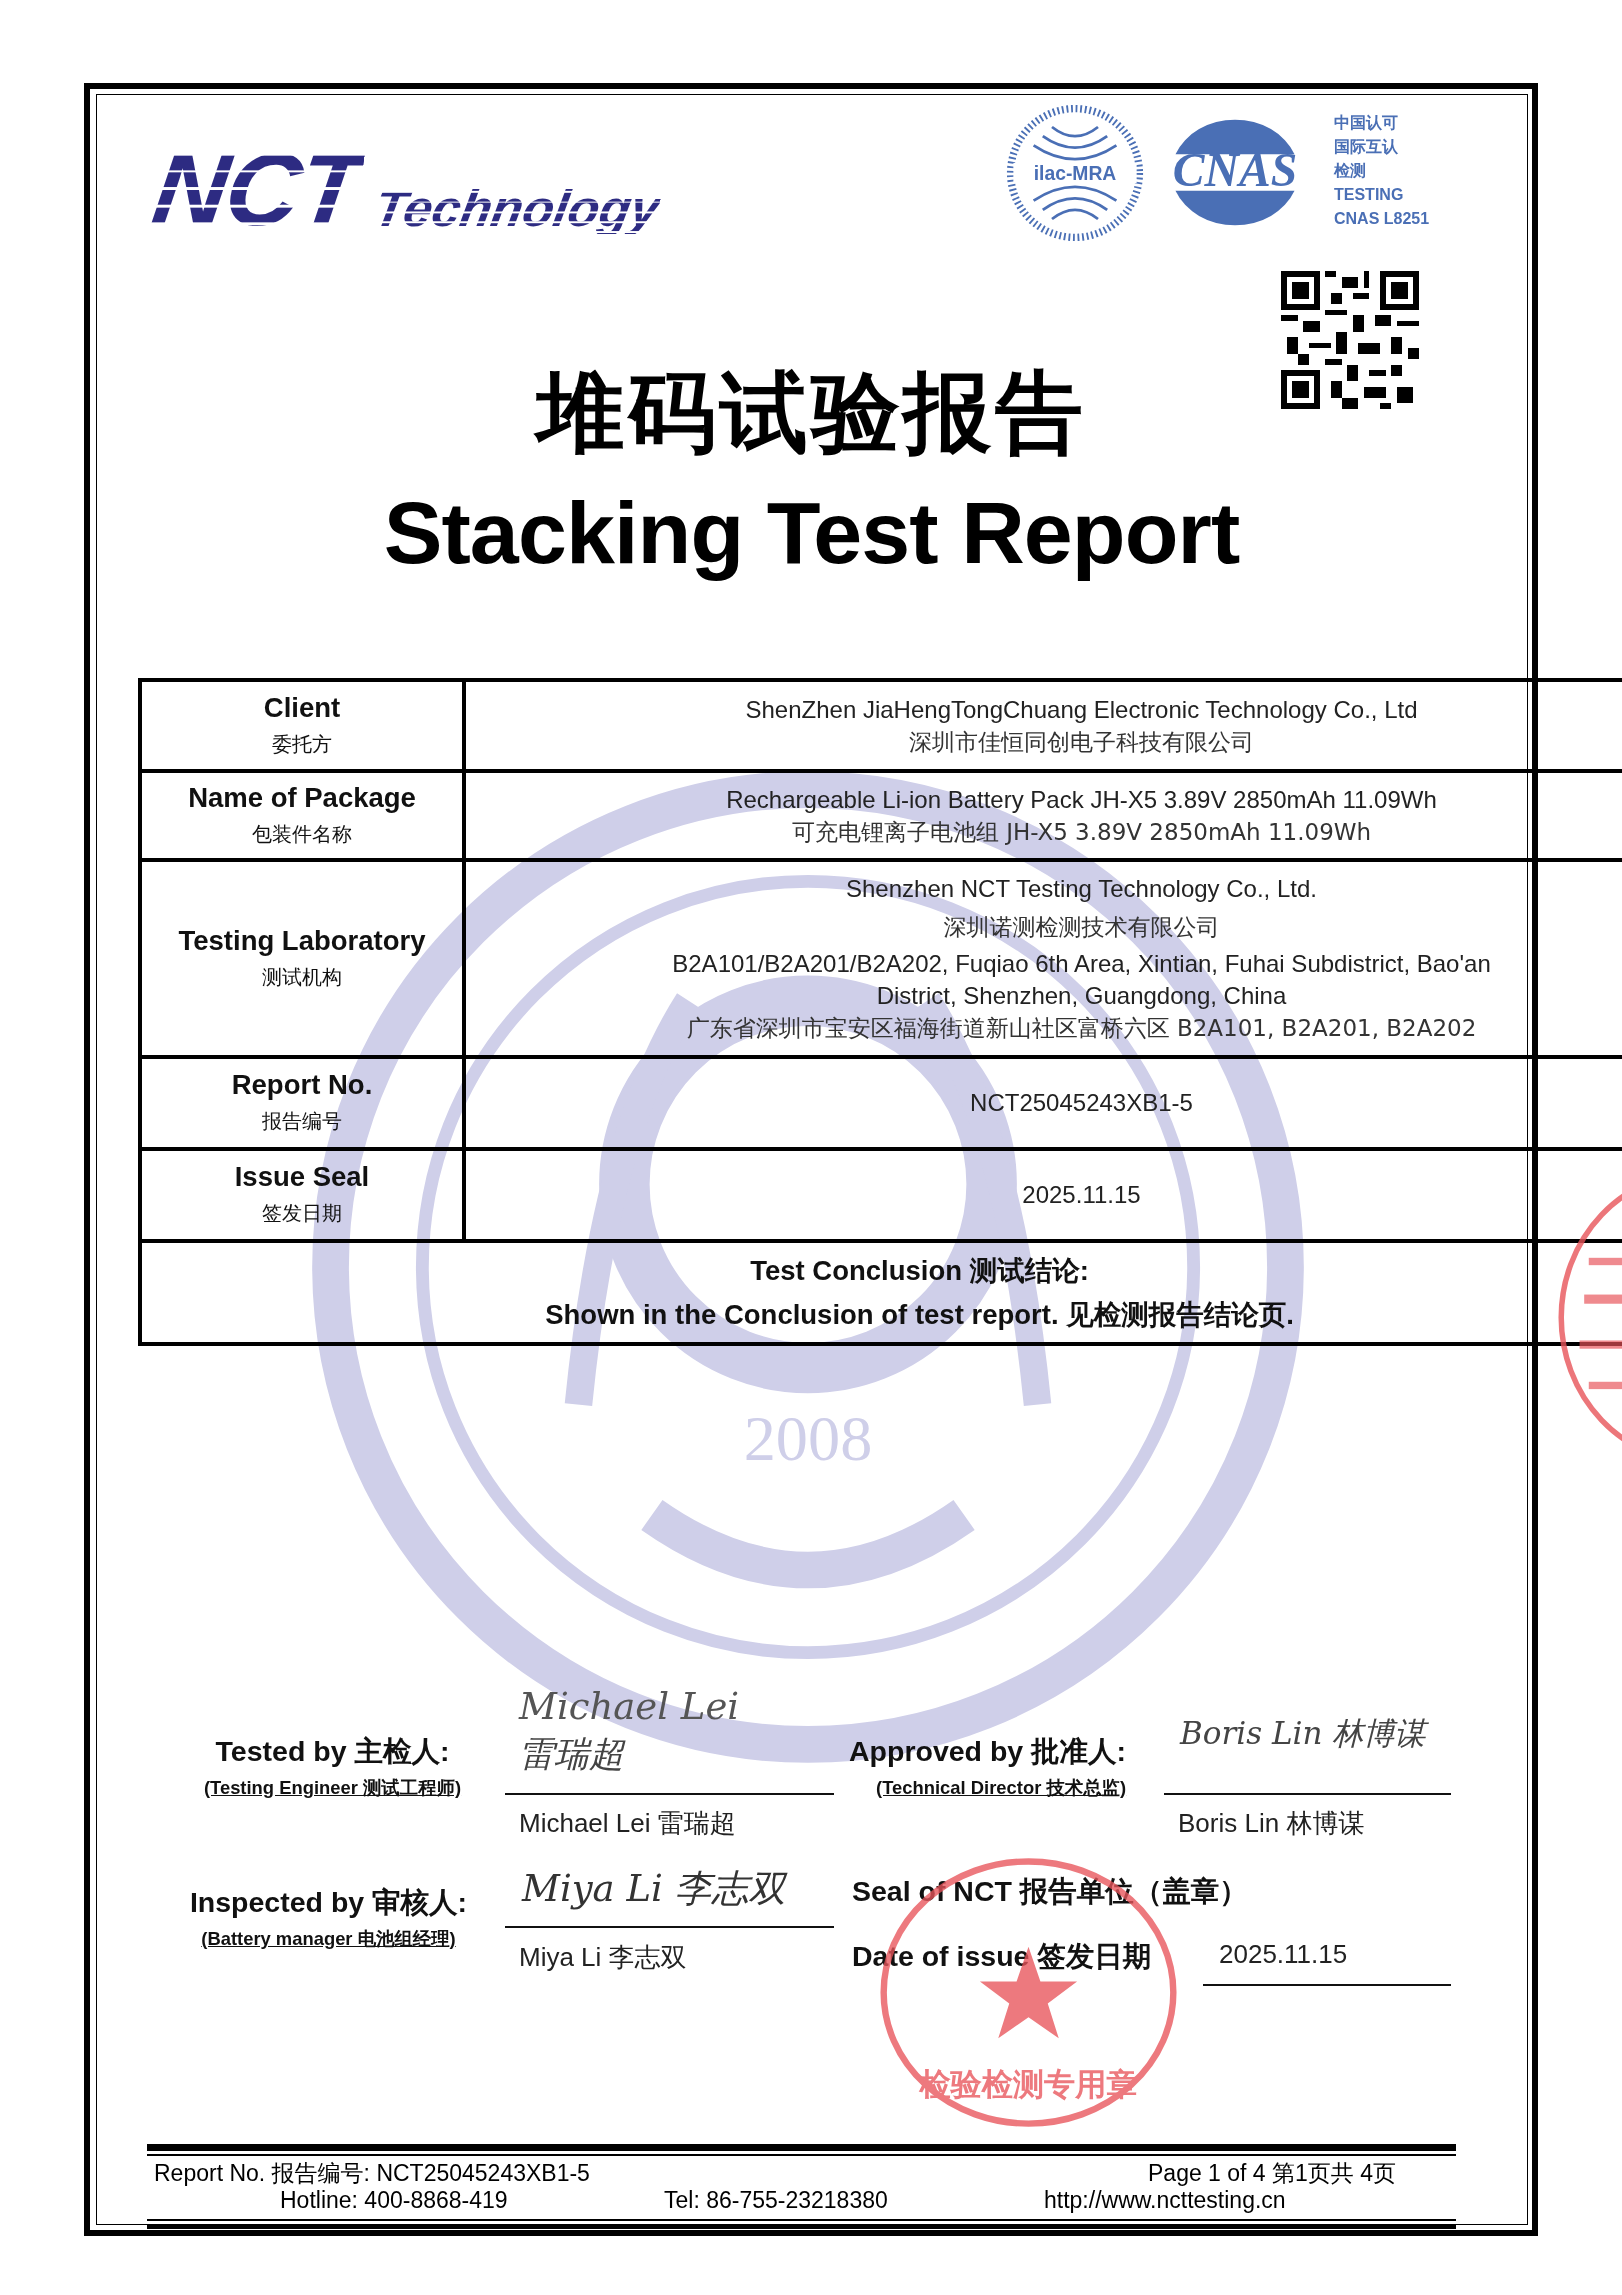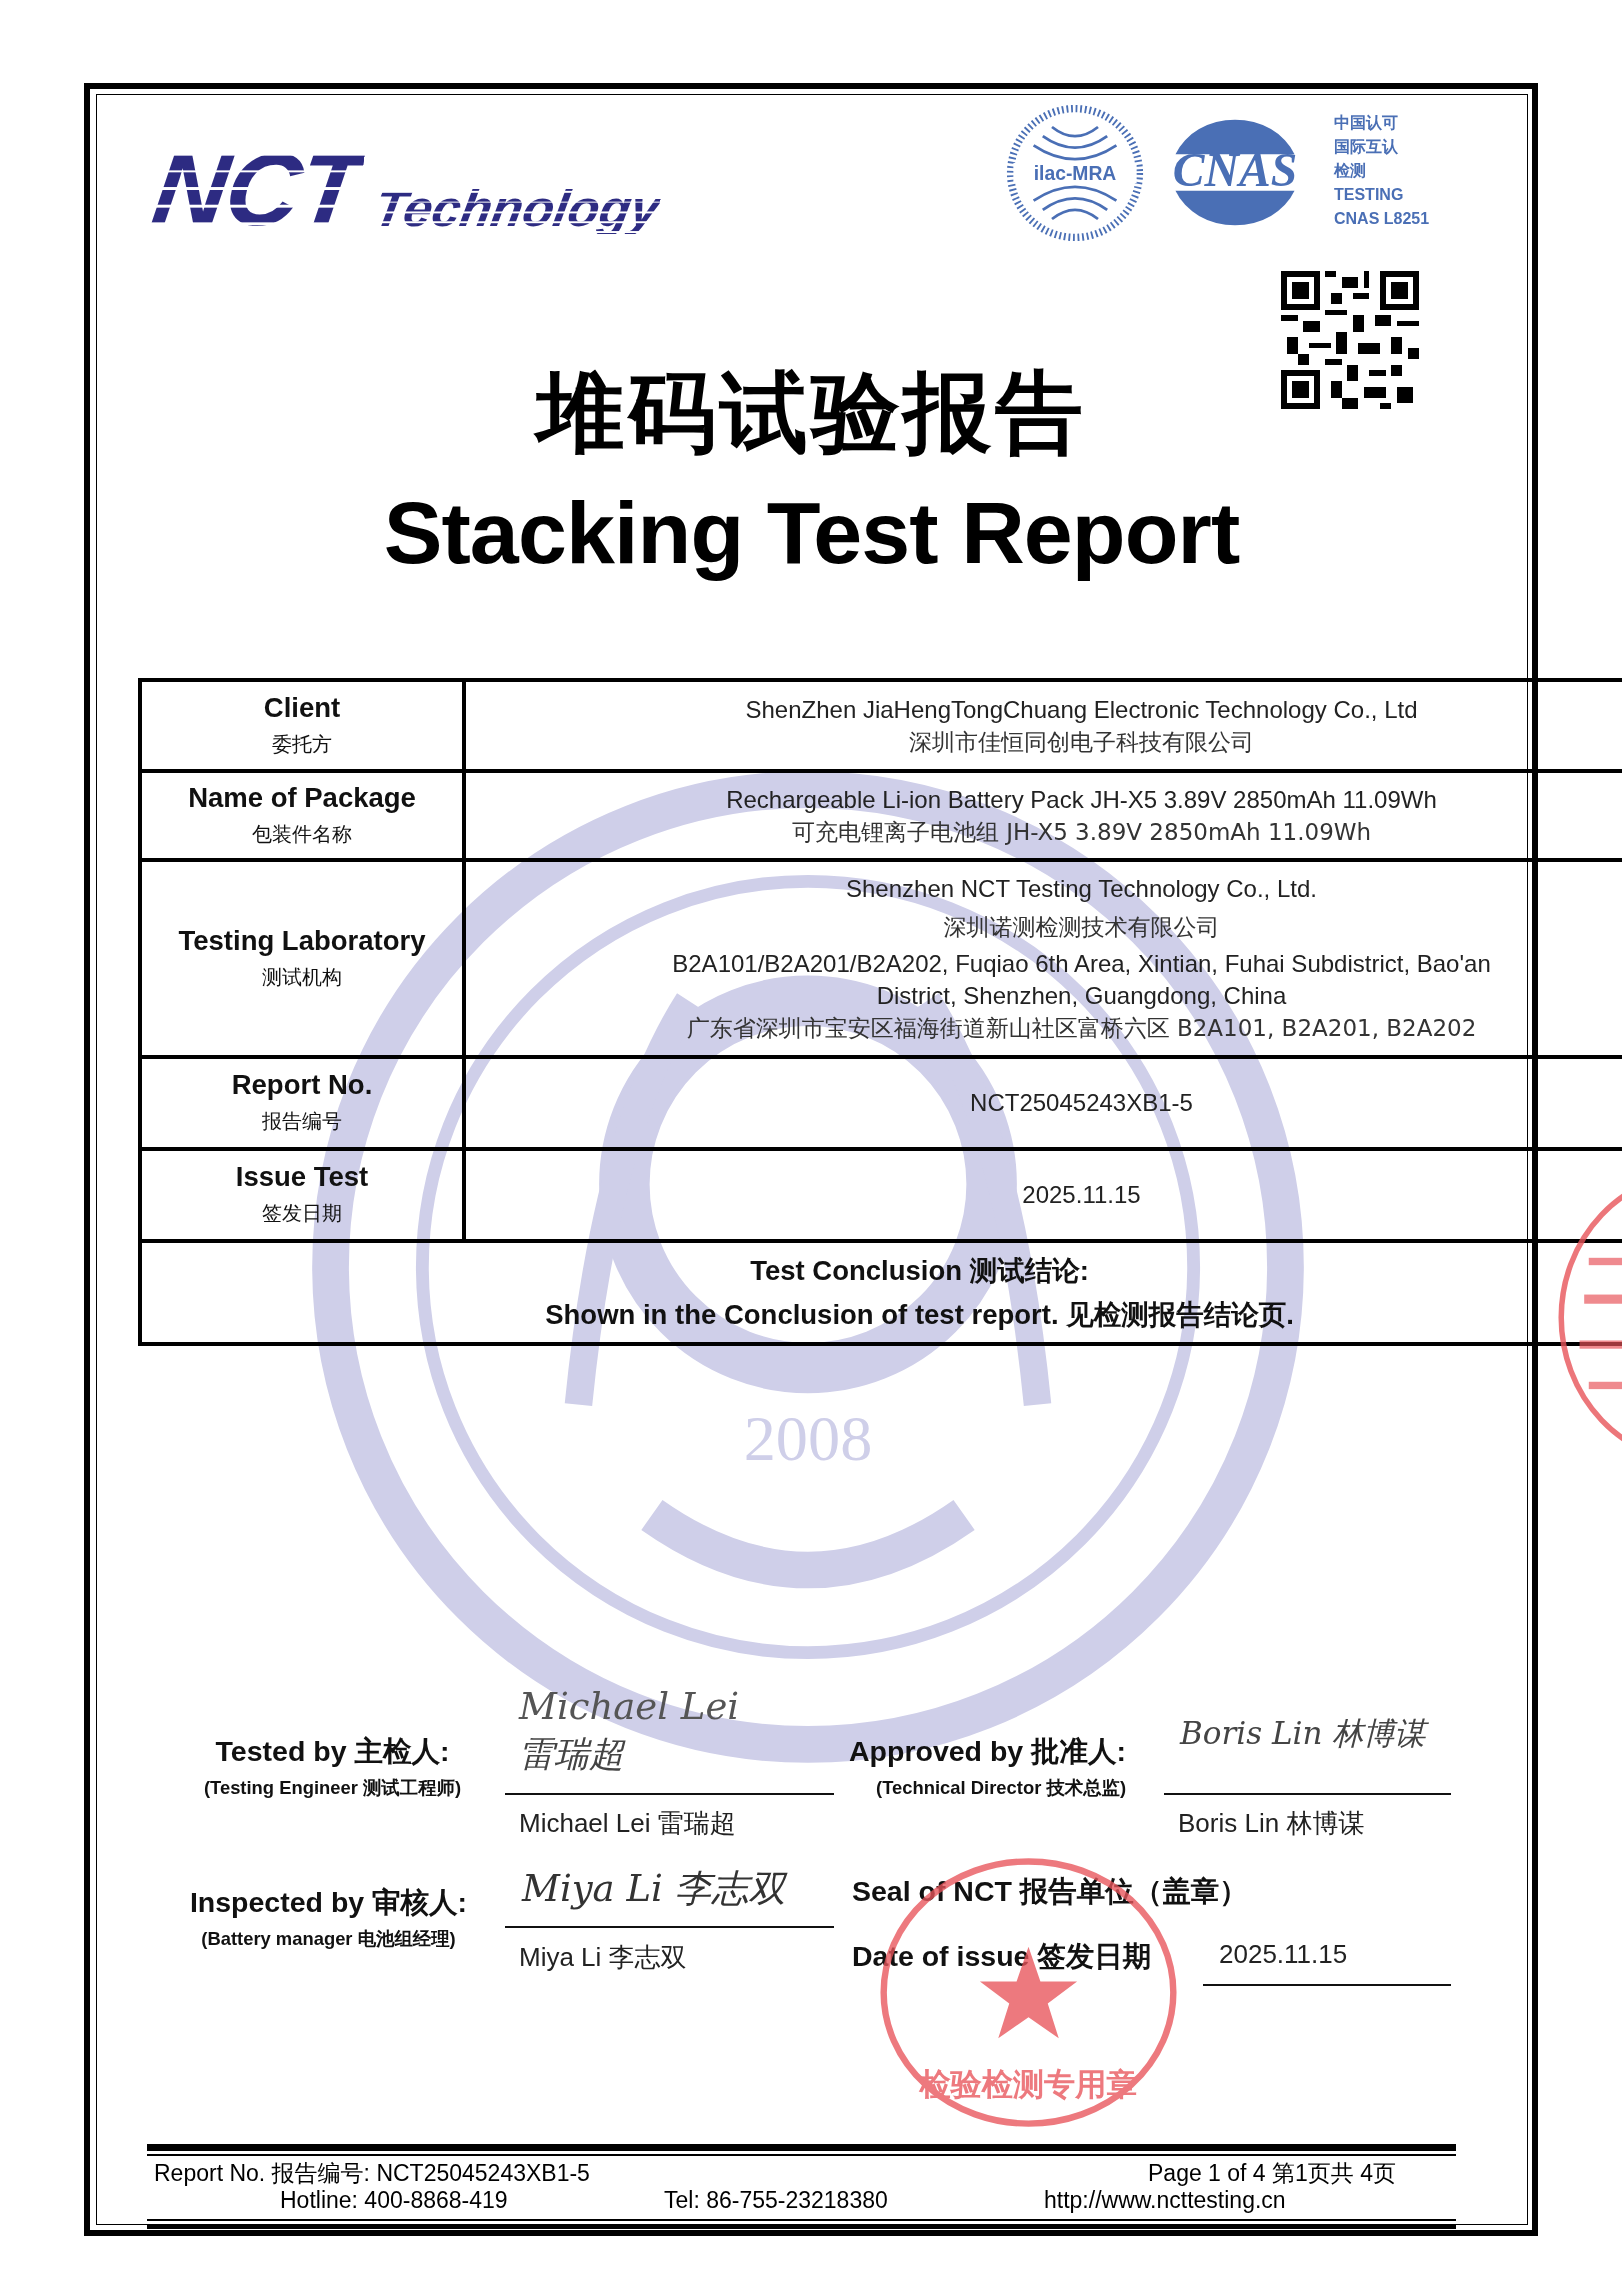--- a/index.html
+++ b/index.html
@@ -35,21 +35,21 @@
   .lbl { width:294px; }
   .lbl-en { font-weight:700; font-size:27.5px; line-height:39px; display:block; }
   .lbl-cn { font-family:Liberation Mono, monospace; font-size:20px; line-height:37px; display:block; }
   .val { font-size:24px; line-height:32px; color:#222; }
   .val .cn { font-family:"DejaVu Sans", sans-serif; font-size:23px; color:#333; }
   .conclusion-cell { font-weight:700; font-size:27.5px; line-height:44px; padding:5.5px 13px !important; }
 
   
   .sig-block { position:absolute; }
   .sig-label { font-weight:700; font-size:28.5px; color:#111; }
-  .sig-sub { font-weight:700; font-size:18.4px; color:#111; margin-top:3.7px; }
+  .sig-sub { font-weight:700; font-size:18.4px; color:#111; margin-top:3.7px;text-decoration:underline; }
   .sig-line { position:absolute; height:1.8px; background:#111; }
   .sig-name { position:absolute; font-size:26px; color:#222; }
   .handwriting { position:absolute; font-family:"DejaVu Serif", serif; font-style:italic; color:#555; }
 
   
   .seal-main { position:absolute; left:877px; top:1855px; width:303px; height:275px; opacity:0.78; }
   .seal-edge { position:absolute; left:1552px; top:1166px; width:147px; height:303px; opacity:0.8; }
 
   
   .footer-bar-top { position:absolute; left:147px; top:2144px; width:1309px; height:6.4px; background:#000; border-bottom:1.8px solid #000; }
@@ -190,21 +190,21 @@
   </tr>
   <tr style="height:92px">
     <td class="lbl">
       <span class="lbl-en">Report No.</span>
       <span class="lbl-cn">报告编号</span>
     </td>
     <td class="val">NCT25045243XB1-5</td>
   </tr>
   <tr style="height:92px">
     <td class="lbl">
-      <span class="lbl-en">Issue Test</span>
+      <span class="lbl-en">Issue Seal</span>
       <span class="lbl-cn">签发日期</span>
     </td>
     <td class="val">2025.11.15</td>
   </tr>
   <tr style="height:96px">
     <td colspan="2" class="conclusion-cell">
       <div>Test Conclusion 测试结论:</div>
       <div>Shown in the Conclusion of test report. 见检测报告结论页.</div>
     </td>
   </tr>

